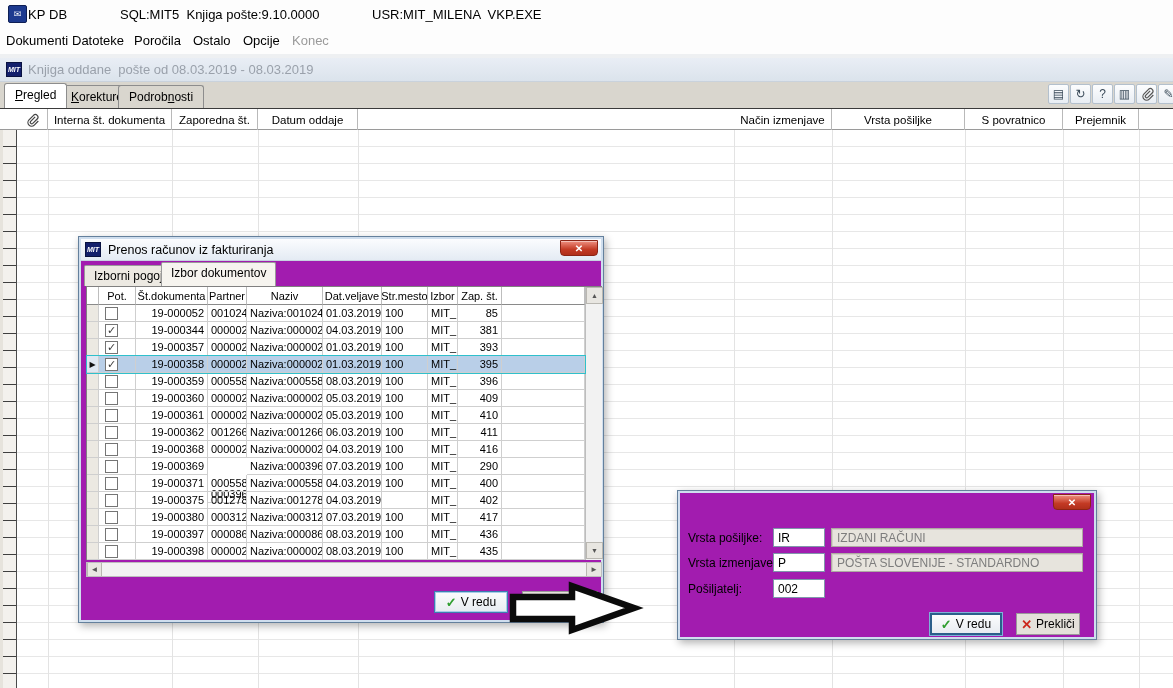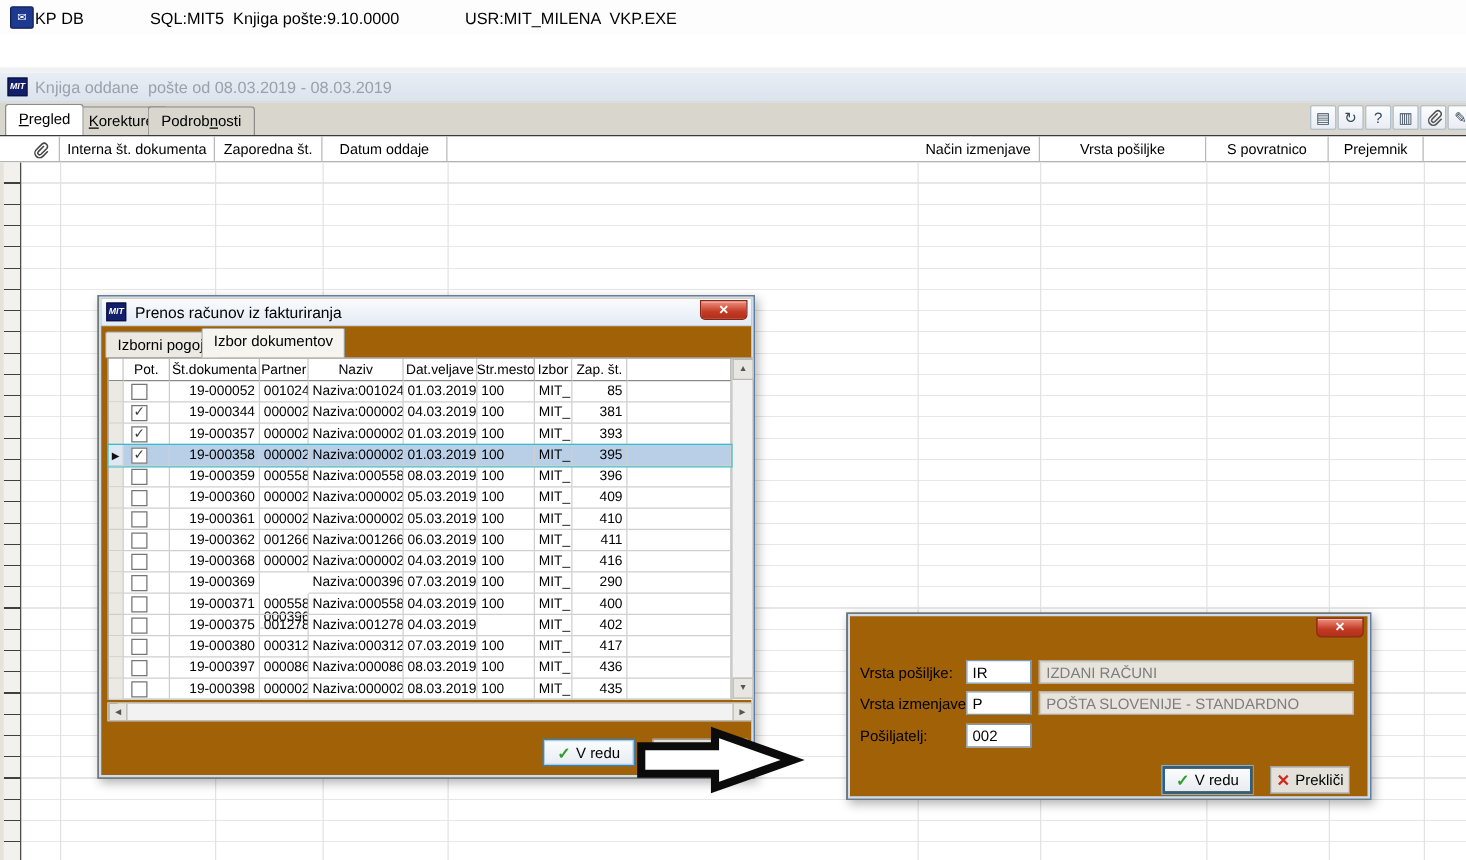--- a/index.html
+++ b/index.html
@@ -45,21 +45,21 @@
   .mh-cell { position:absolute; top:0; height:21px; display:flex; align-items:center;
     justify-content:center; font-size:11.5px; border-right:1px solid #b9b9b9; overflow:hidden; }
   #main-grid-body { left:0; top:130px; width:1173px; height:558px; background:#fff;
     background-image:repeating-linear-gradient(to bottom, transparent 0 16px, #e7e7e7 16px 17px); }
   #row-selector-strip { left:0; top:130px; width:17px; height:558px; background:#f3f1ed;
     border-right:1px solid #4a4a4a; border-left:3px solid #e6e3dc;
     background-image:repeating-linear-gradient(to bottom, transparent 0 16px, #3f3f3f 16px 17px); }
   .vline { position:absolute; top:130px; height:558px; width:1px; background:#e3e3e3; }
 
   
-  .dialog { position:absolute; background:#a16207; border:1px solid #64809c;
+  .dialog { position:absolute; background:#a21caf; border:1px solid #64809c;
     box-shadow:inset 0 0 0 2px #cfdeee, 2px 3px 8px rgba(0,0,0,.30); }
   .dlg-title { position:absolute; left:2px; right:2px; top:2px; height:22px;
     background:linear-gradient(#fbfcfe,#e4ebf4); border-bottom:1px solid #c6d2e0;
     display:flex; align-items:center; }
   .dlg-title .mit-icon { margin-left:4px; }
   .dlg-title-text { margin-left:7px; font-size:12.5px; }
   .close-btn { position:absolute; right:5px; top:3px; width:38px; height:16px;
     background:linear-gradient(#ef9181,#c33a24 60%,#b02f1b); border:1px solid #8c2415;
     border-radius:0 0 4px 4px; color:#fff; font-size:10px; font-weight:bold;
     display:flex; align-items:center; justify-content:center;
@@ -127,20 +127,28 @@
 <div id="stage">
 
   <div id="topbar" class="abs">
     <div id="app-icon" class="abs">✉</div>
     <span class="abs toptext" style="left:28px;">KP</span>
     <span class="abs toptext" style="left:49px;">DB</span>
     <span class="abs toptext" style="left:120px;">SQL:MIT5  Knjiga pošte:9.10.0000</span>
     <span class="abs toptext" style="left:337px;margin-left:35px;">USR:MIT_MILENA  VKP.EXE</span>
   </div>
 
+  <div id="menubar" class="abs">
+      <span class="menu-item" style="left: 6px;">Dokumenti</span>
+      <span class="menu-item" style="left: 72px;">Datoteke</span>
+      <span class="menu-item" style="left: 134px;">Poročila</span>
+      <span class="menu-item" style="left: 193px;">Ostalo</span>
+      <span class="menu-item" style="left: 243px;">Opcije</span>
+      <span class="menu-item disabled" style="left: 292px;">Konec</span>
+    </div>
   <div id="gapstrip" class="abs"></div>
 
   <div id="wtitlebar" class="abs">
     <div class="mit-icon abs" style="left:6px; top:4px;">MIT</div>
     <span id="wtitle-text" class="abs">Knjiga oddane  pošte od 08.03.2019 - 08.03.2019</span>
   </div>
 
   <div id="tabstrip" class="abs">
       <div class="wtab active" style="left: 4px;"><u>P</u>regled</div>
       <div class="wtab" style="left: 60px;"><u>K</u>orekture</div>

